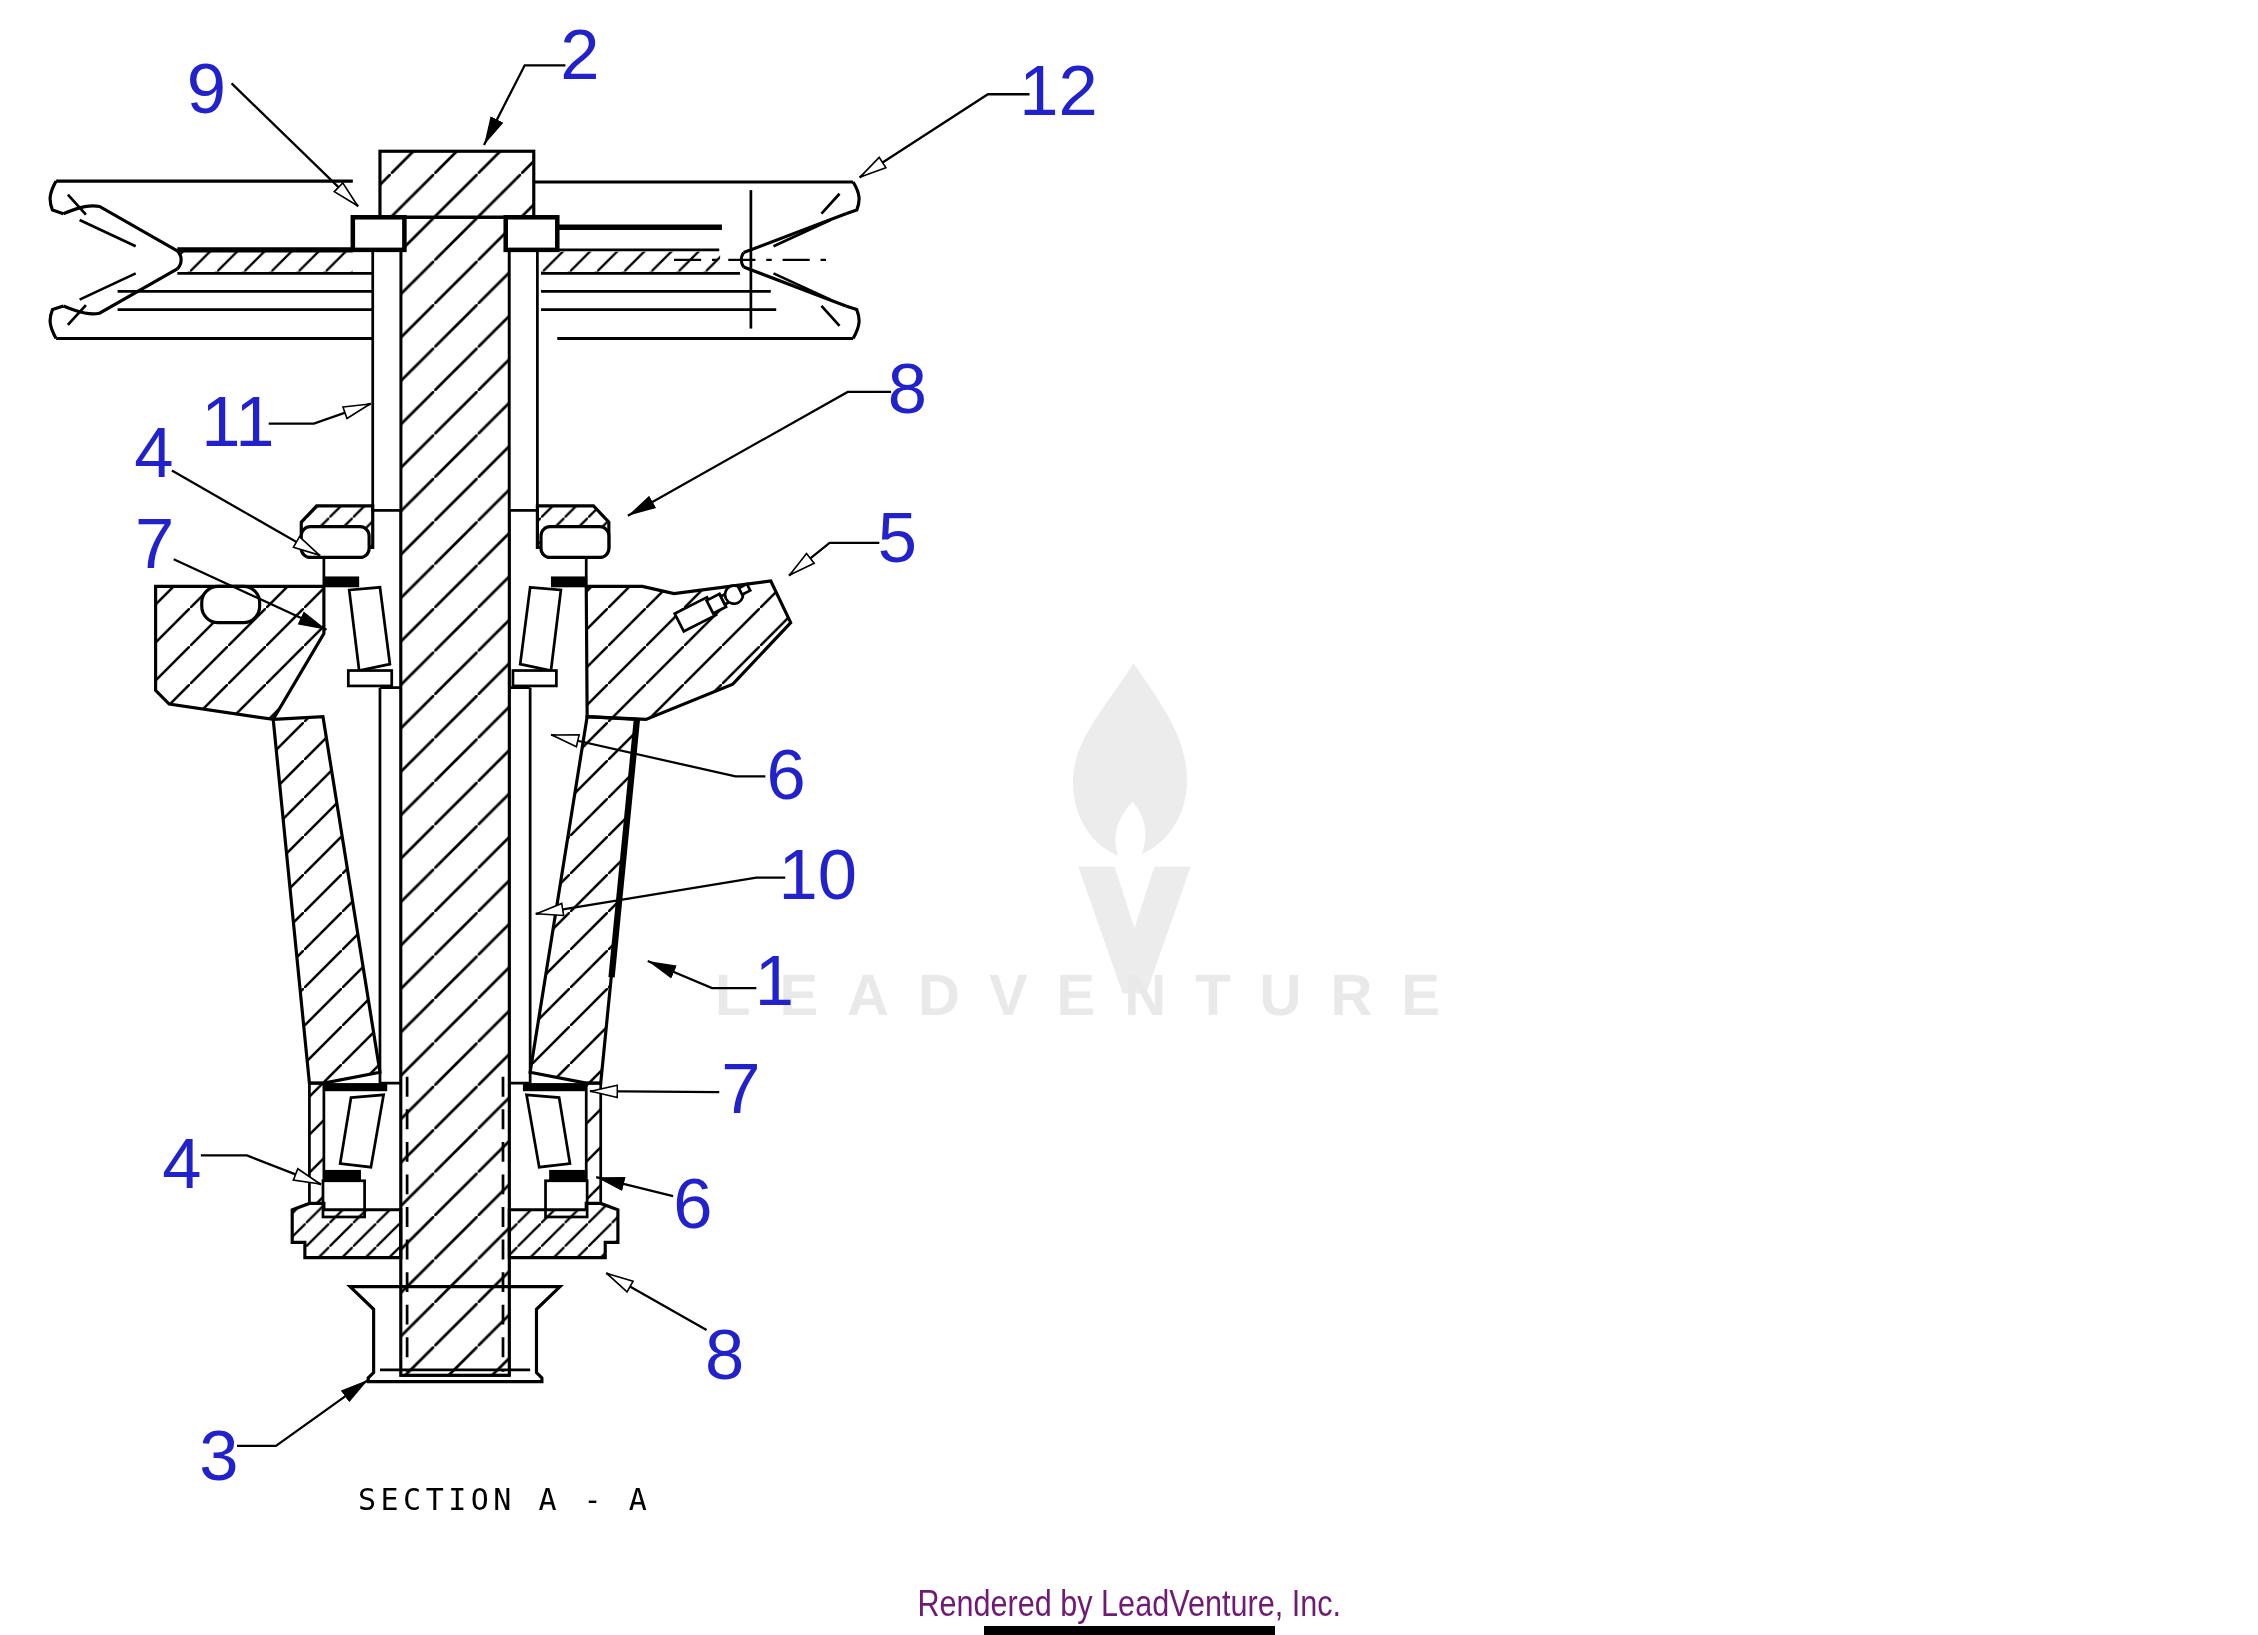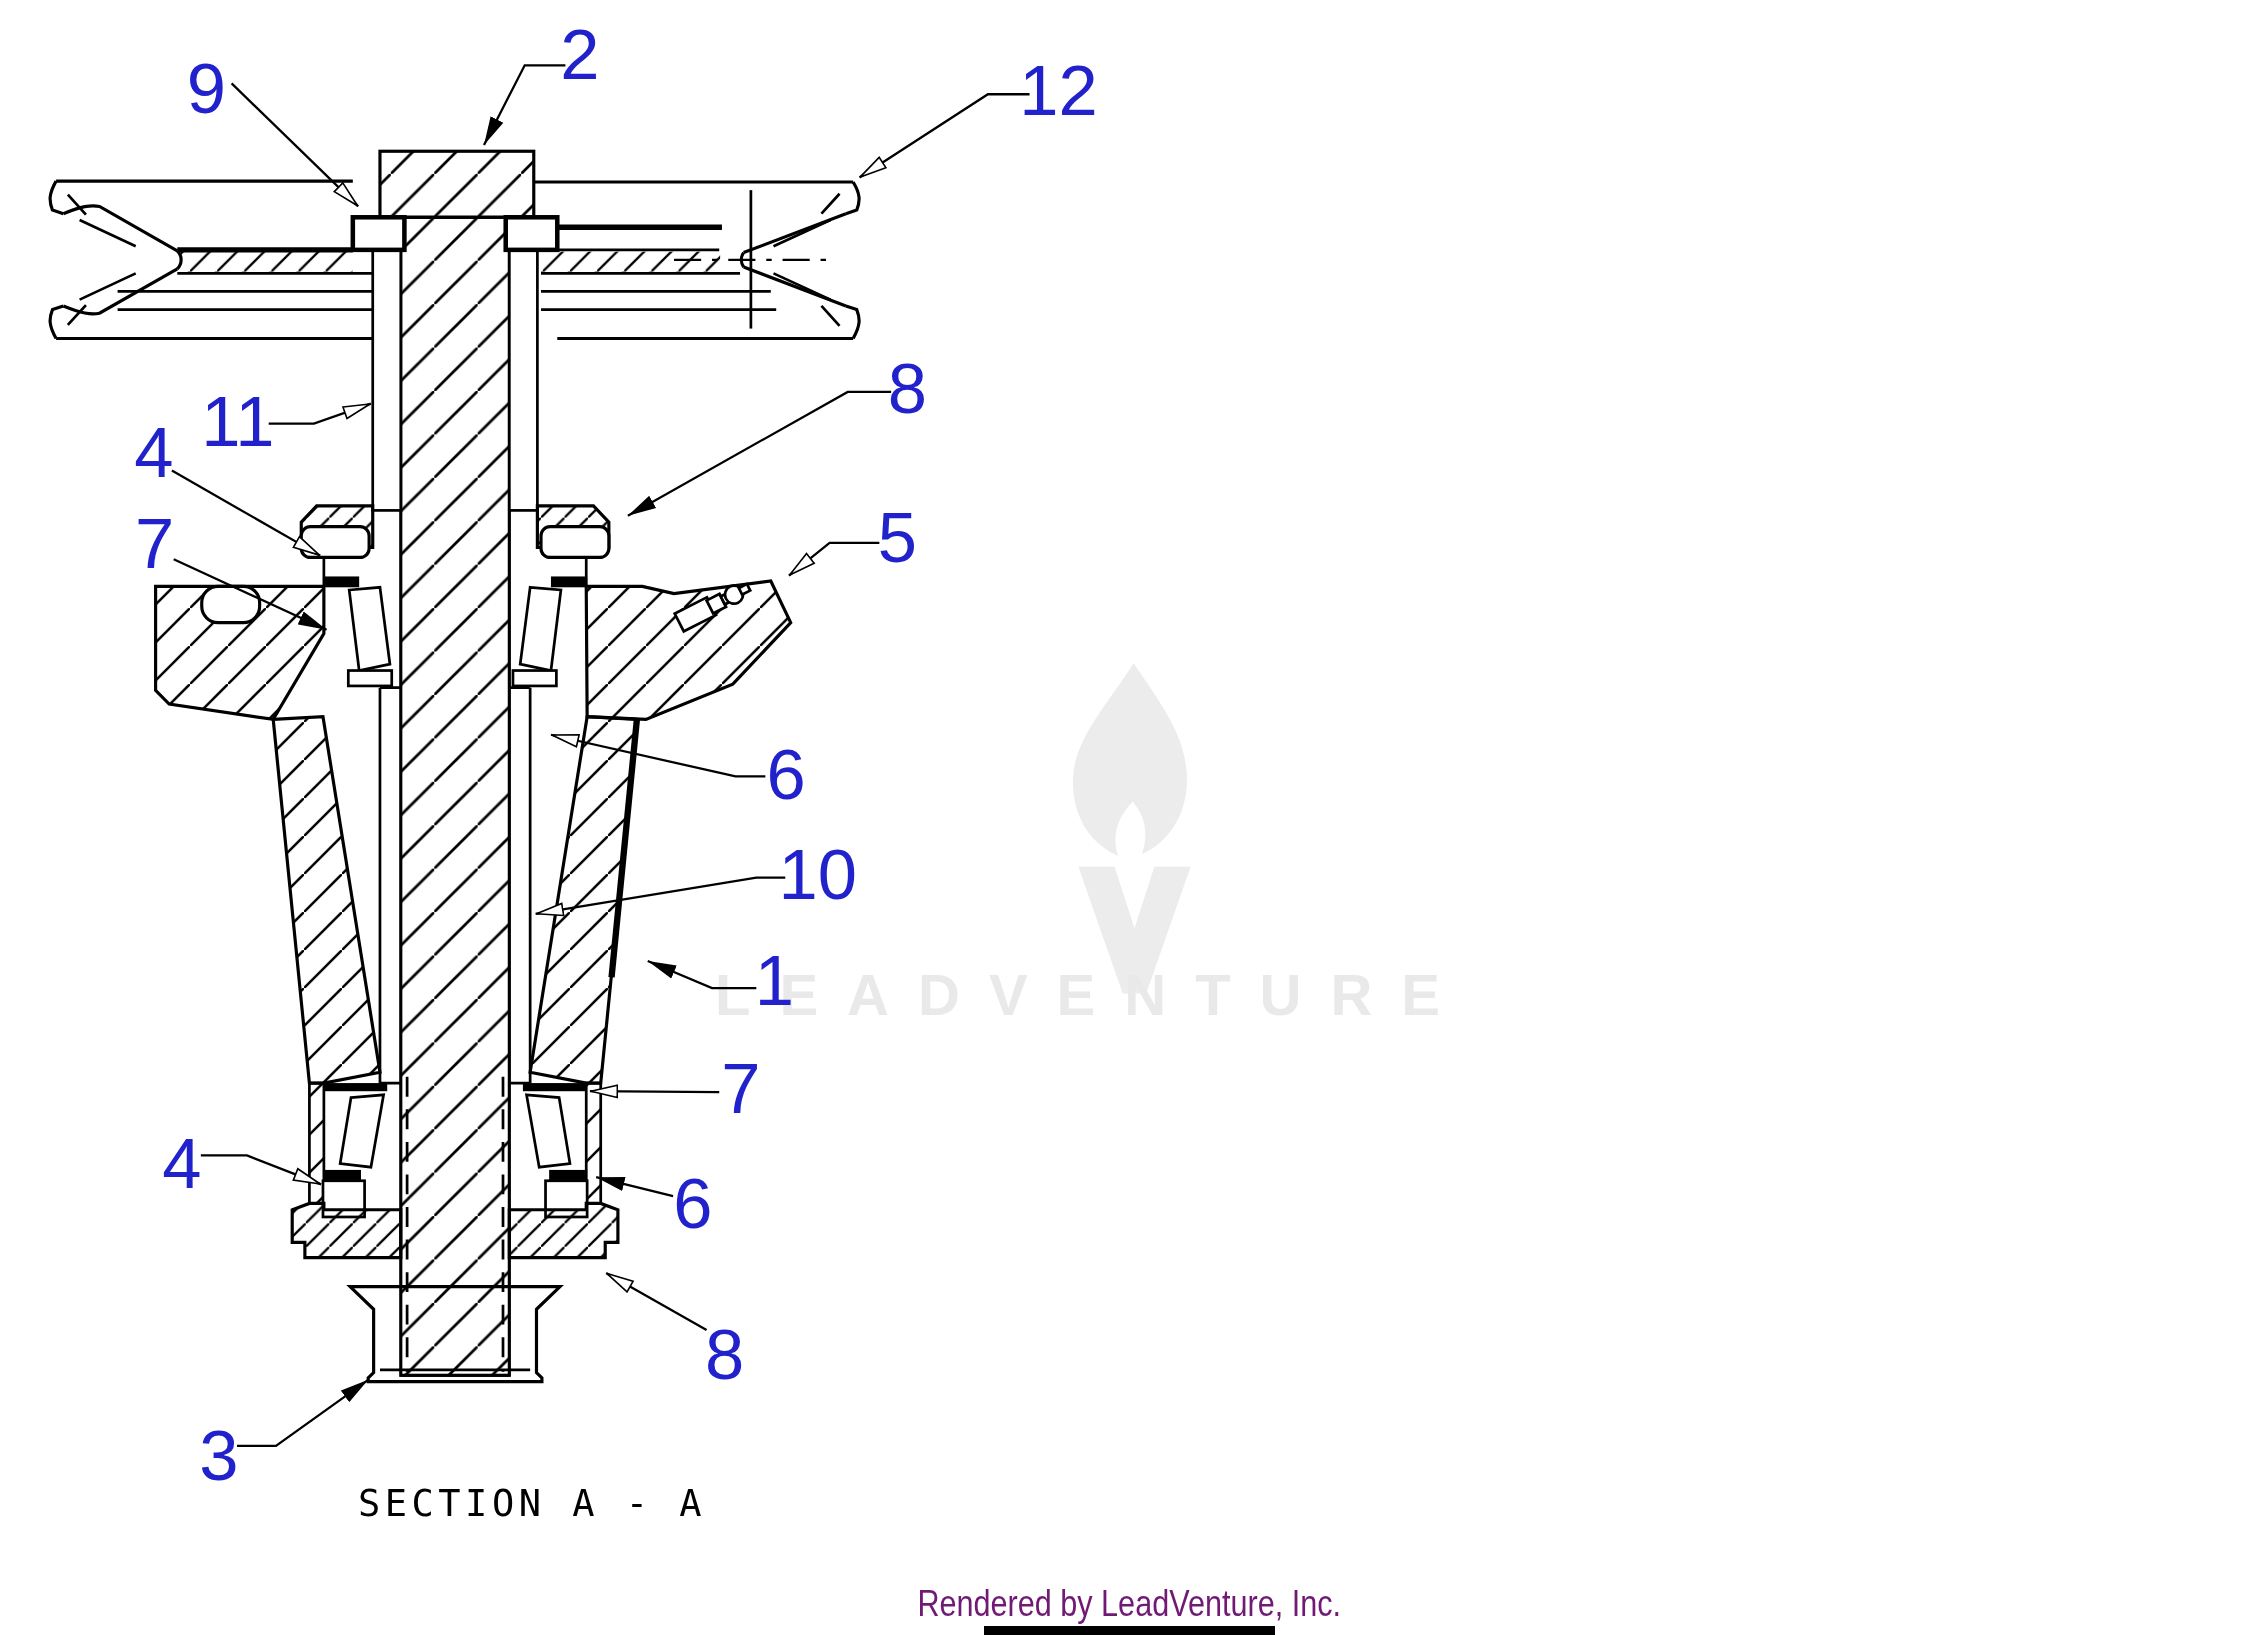--- a/index.html
+++ b/index.html
@@ -3,21 +3,21 @@
 <meta charset="utf-8">
 <style>
   html,body{margin:0;padding:0;background:#fff;}
   #page{position:relative;width:2259px;height:1636px;background:#ffffff;overflow:hidden;
         font-family:"Liberation Sans",sans-serif;}
   #wm-text{position:absolute;left:715px;top:961px;width:850px;
            font-family:"Liberation Sans",sans-serif;font-weight:bold;font-size:58px;
            letter-spacing:29px;white-space:nowrap;}
   #section-label{position:absolute;left:358px;top:1482px;
            font-family:"DejaVu Sans Mono","Liberation Mono",monospace;
-           font-size:37px;letter-spacing:4.5px;color:#000;white-space:nowrap;}
+           font-size:30px;letter-spacing:4.5px;color:#000;white-space:nowrap;}
   #footer{position:absolute;left:0;top:1583px;width:2259px;text-align:center;
            font-size:36px;color:#701a75;}
   #footer span{display:inline-block;transform:scaleX(0.85);transform-origin:center;}
   #bottom-bar{position:absolute;left:984px;top:1626px;width:291px;height:10px;background:#000;}
   svg{position:absolute;left:0;top:0;}
   .callout-num{font-family:"Liberation Sans",sans-serif;font-size:78px;}
 </style>
 </head>
 <body>
 

